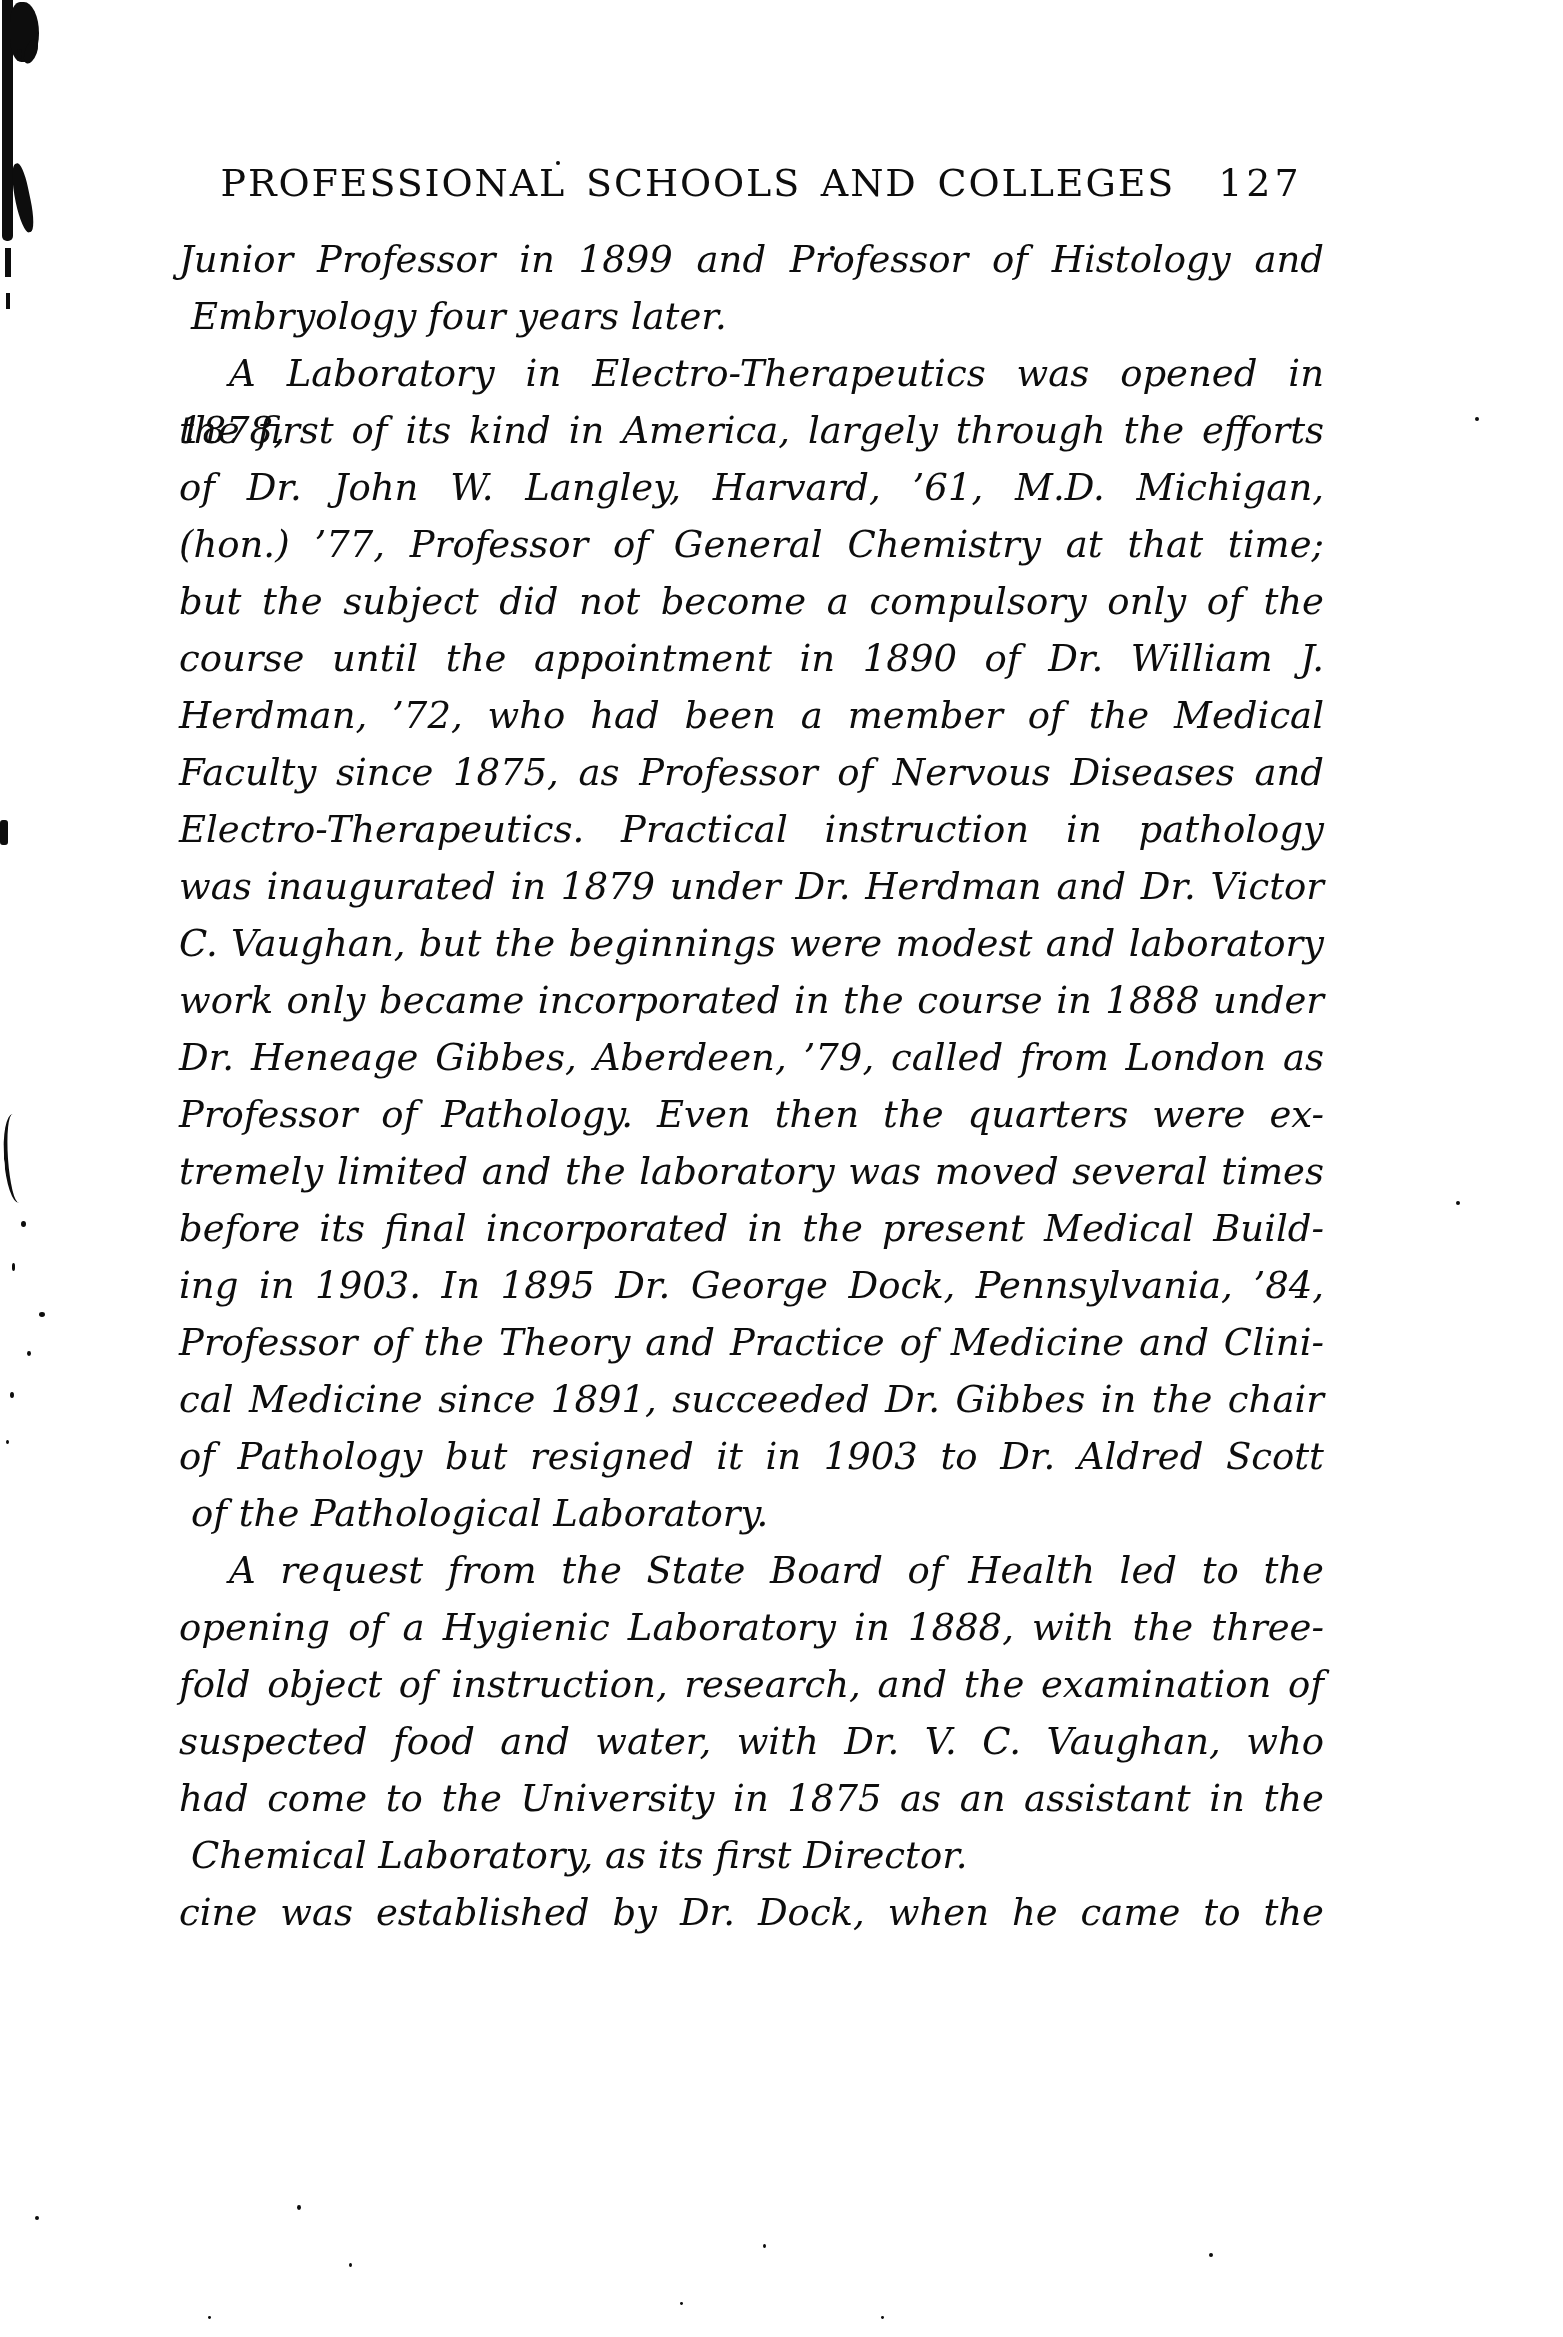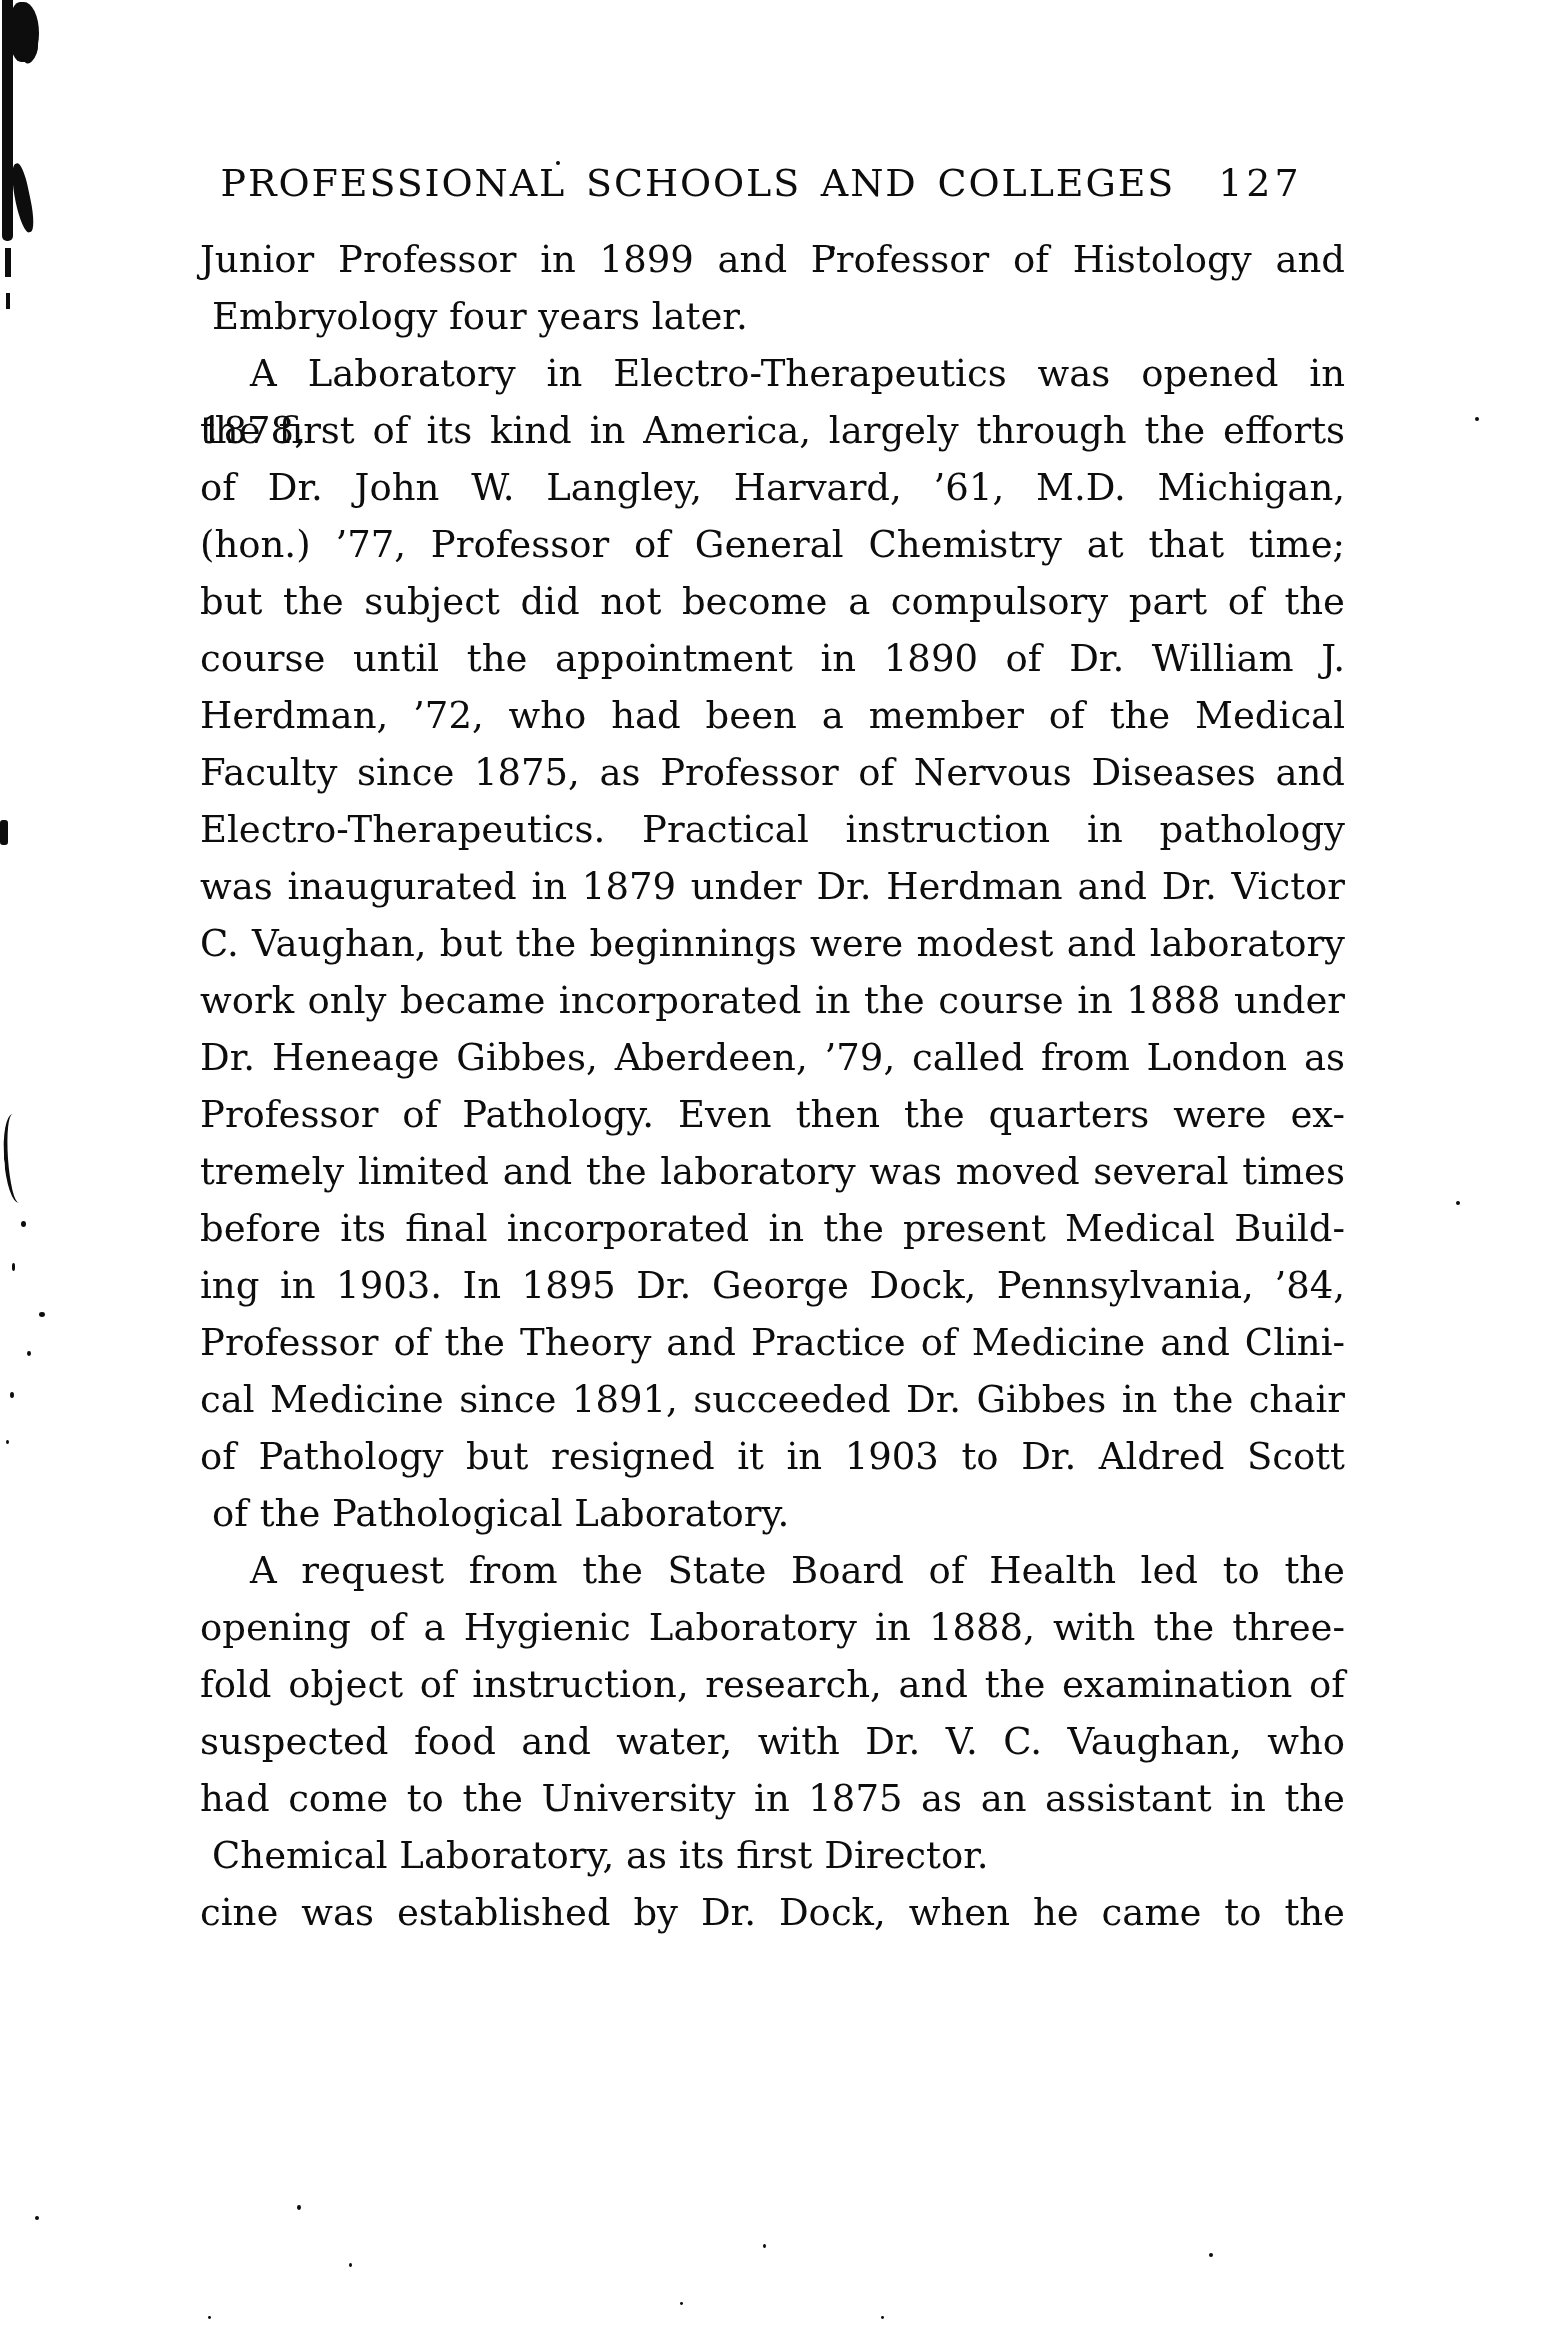--- a/index.html
+++ b/index.html
@@ -31,25 +31,26 @@
     word-spacing: 5.8px;
     white-space: nowrap;
   }
   .running-header .page-number {
     font-size: 38px;
     letter-spacing: 3.9px;
   }
   
   .page-body {
     position: absolute;
-    left: 200px;
+    left: 179px;
     top: 231px;
     width: 1145px;
     font-size: 37px;
     line-height: 57px;
+    font-style: italic;
   }
   .text-line {
     height: 57px;
     overflow: visible;
     text-align: justify;
     text-align-last: justify;
   }
   .text-line.no-just {
     text-align: left;
     text-align-last: left;
@@ -132,21 +133,21 @@
     <span class="page-number">127</span>
   </div>
 
   <div class="page-body" id="page-body">
       <div class="text-line">Junior Professor in 1899 and Professor of Histology and</div>
       <div class="text-line no-just">Embryology four years later.</div>
       <div class="text-line indent">A Laboratory in Electro-Therapeutics was opened in 1878,</div>
       <div class="text-line">the first of its kind in America, largely through the efforts</div>
       <div class="text-line">of Dr. John W. Langley, Harvard, ’61, M.D. Michigan,</div>
       <div class="text-line">(hon.) ’77, Professor of General Chemistry at that time;</div>
-      <div class="text-line">but the subject did not become a compulsory part of the</div>
+      <div class="text-line">but the subject did not become a compulsory only of the</div>
       <div class="text-line">course until the appointment in 1890 of Dr. William J.</div>
       <div class="text-line">Herdman, ’72, who had been a member of the Medical</div>
       <div class="text-line">Faculty since 1875, as Professor of Nervous Diseases and</div>
       <div class="text-line">Electro-Therapeutics. Practical instruction in pathology</div>
       <div class="text-line">was inaugurated in 1879 under Dr. Herdman and Dr. Victor</div>
       <div class="text-line">C. Vaughan, but the beginnings were modest and laboratory</div>
       <div class="text-line">work only became incorporated in the course in 1888 under</div>
       <div class="text-line">Dr. Heneage Gibbes, Aberdeen, ’79, called from London as</div>
       <div class="text-line">Professor of Pathology. Even then the quarters were ex-</div>
       <div class="text-line">tremely limited and the laboratory was moved several times</div>

